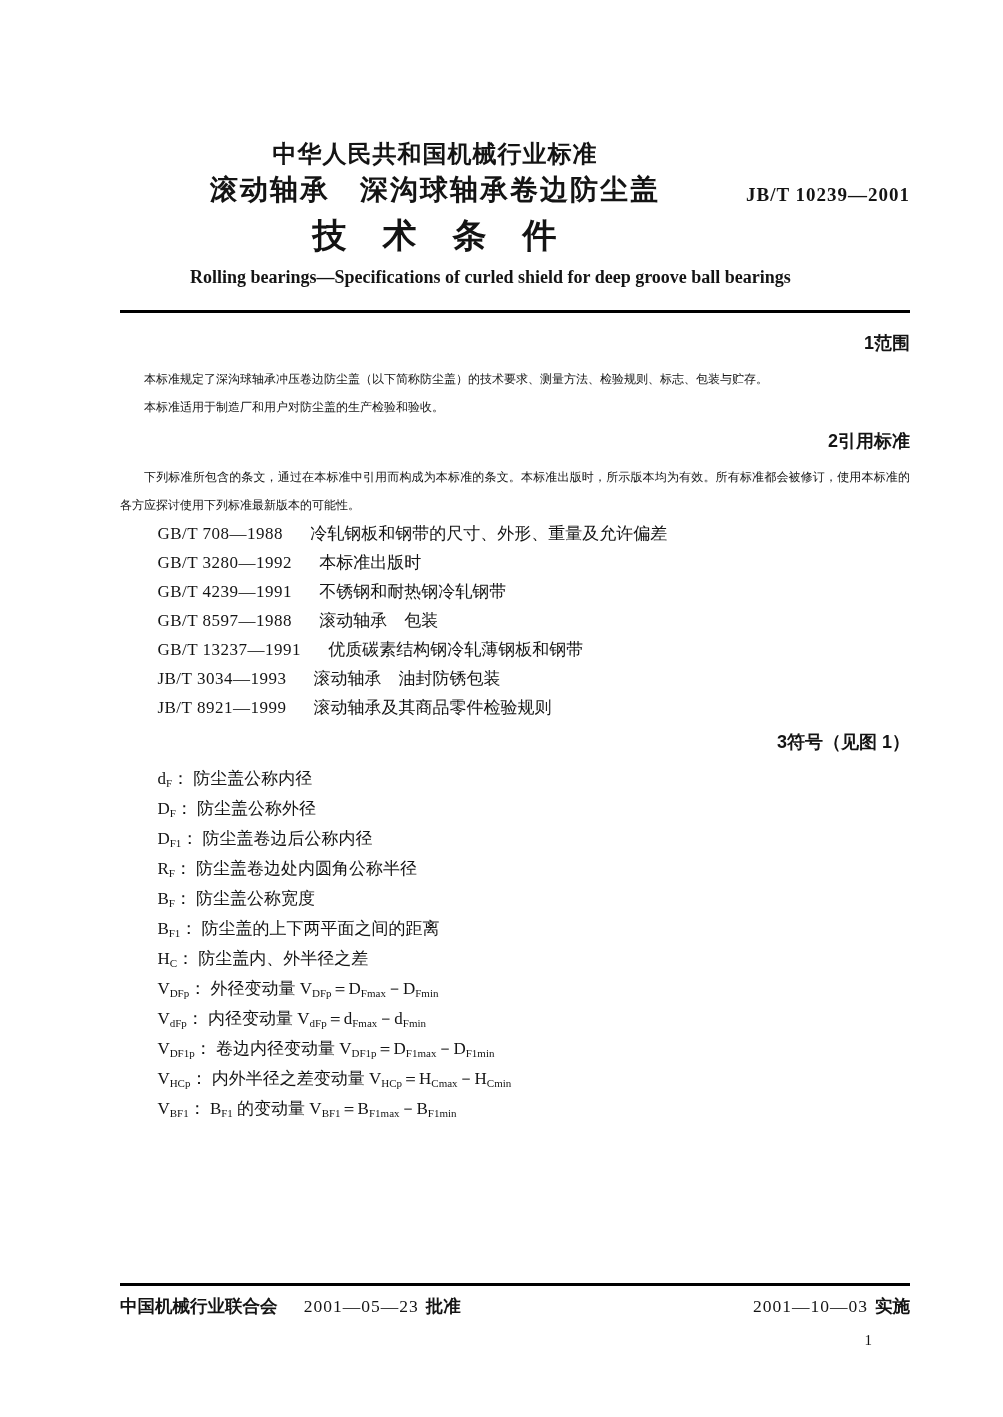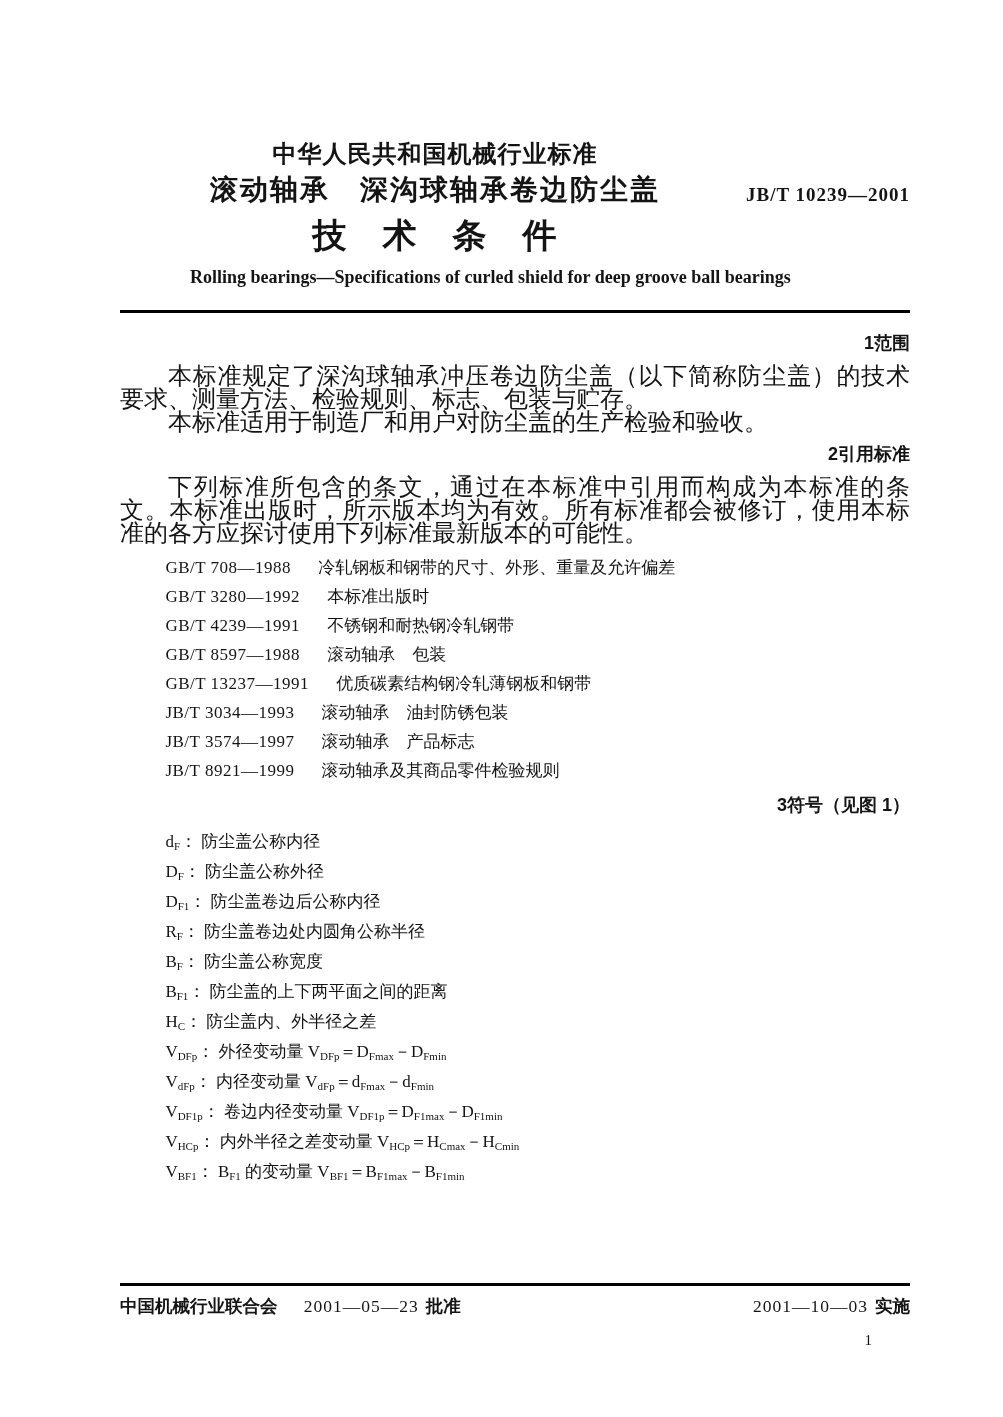--- a/index.html
+++ b/index.html
@@ -36,24 +36,24 @@
     line-height:22px;
   }
   .rule{border:0;border-top:3px solid #000;margin:22px 0 18px 0;}
   
   h2.sec{
     font-family:"Liberation Sans","DejaVu Sans",sans-serif;
     font-size:18px;font-weight:700;margin:8px 0 10px 0;line-height:24px;text-align:right;
   }
   h2.sec .sec-no{display:inline-block;min-width:32px;}
   p.body{
-    font-size:24px;line-height:23px;margin:0;text-indent:2em;
+    font-size:12px;line-height:28px;margin:0;text-indent:2em;
     text-align:justify;
   }
-  ul.plain{list-style:none;margin:8px;padding:0 0 0 2.2em;}
+  ul.plain{list-style:none;margin:0;padding:0 0 0 2.2em;}
   ul.refs{font-size:17px;line-height:29px;}
   .ref-code{display:inline-block;margin-right:1.6em;letter-spacing:.5px;}
   ul.syms{font-size:17px;line-height:30px;}
   ul.syms sub{font-size:11px;line-height:0;vertical-align:-3px;letter-spacing:0;}
   
   .footer{position:absolute;left:120px;right:93px;top:1283px;}
   .footer .frule{border:0;border-top:3px solid #000;margin:0 0 8px 0;}
   .footer-row{
     display:flex;justify-content:space-between;align-items:baseline;
     font-size:17.5px;line-height:24px;
@@ -107,23 +107,20 @@
       <li>
         <span class="ref-code">GB/T 8597—1988</span><span>滚动轴承　包装</span>
       </li>
       <li>
         <span class="ref-code">GB/T 13237—1991</span><span>优质碳素结构钢冷轧薄钢板和钢带</span>
       </li>
       <li>
         <span class="ref-code">JB/T 3034—1993</span><span>滚动轴承　油封防锈包装</span>
       </li>
       <li>
-        <span class="ref-code">JB/T 3574—1997</span><span>滚动轴承　产品标志</span>
-      </li>
-      <li>
         <span class="ref-code">JB/T 8921—1999</span><span>滚动轴承及其商品零件检验规则</span>
       </li>
     </ul>
   </section>
 
   <section>
     <h2 class="sec">
       <span class="sec-no">3</span><span>符号（见图 1）</span>
     </h2>
     <ul class="plain syms">

